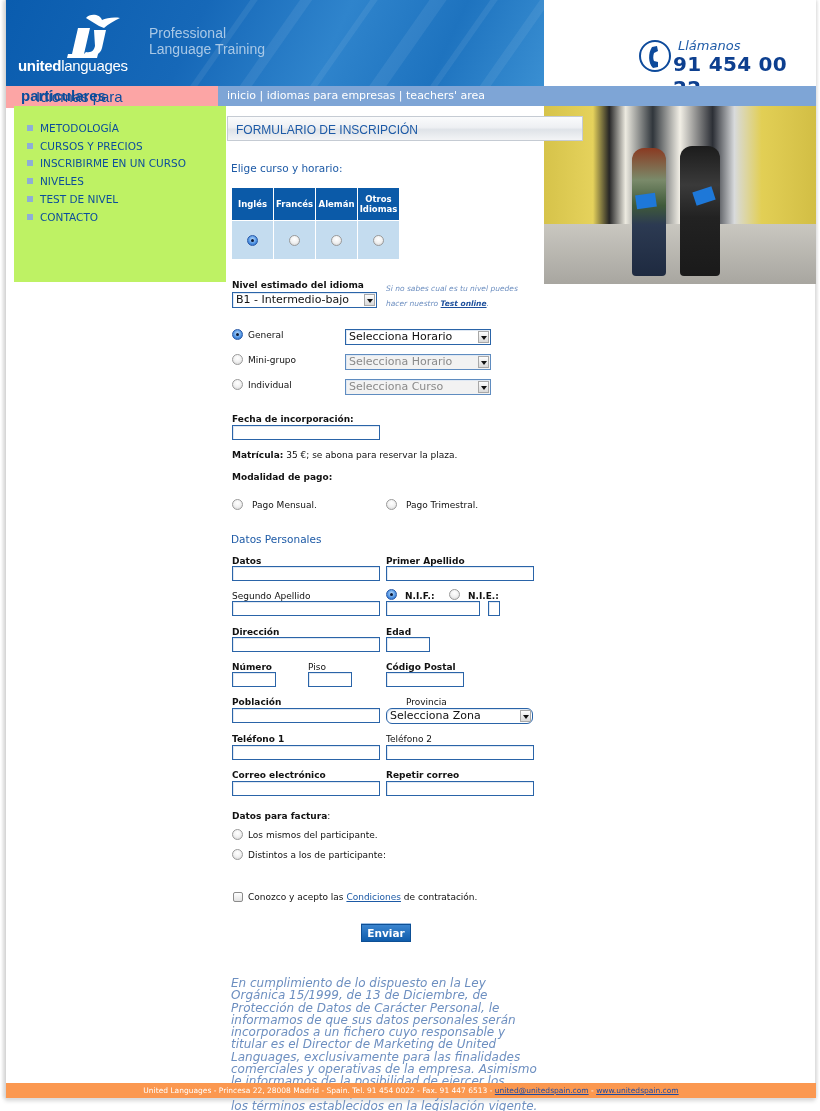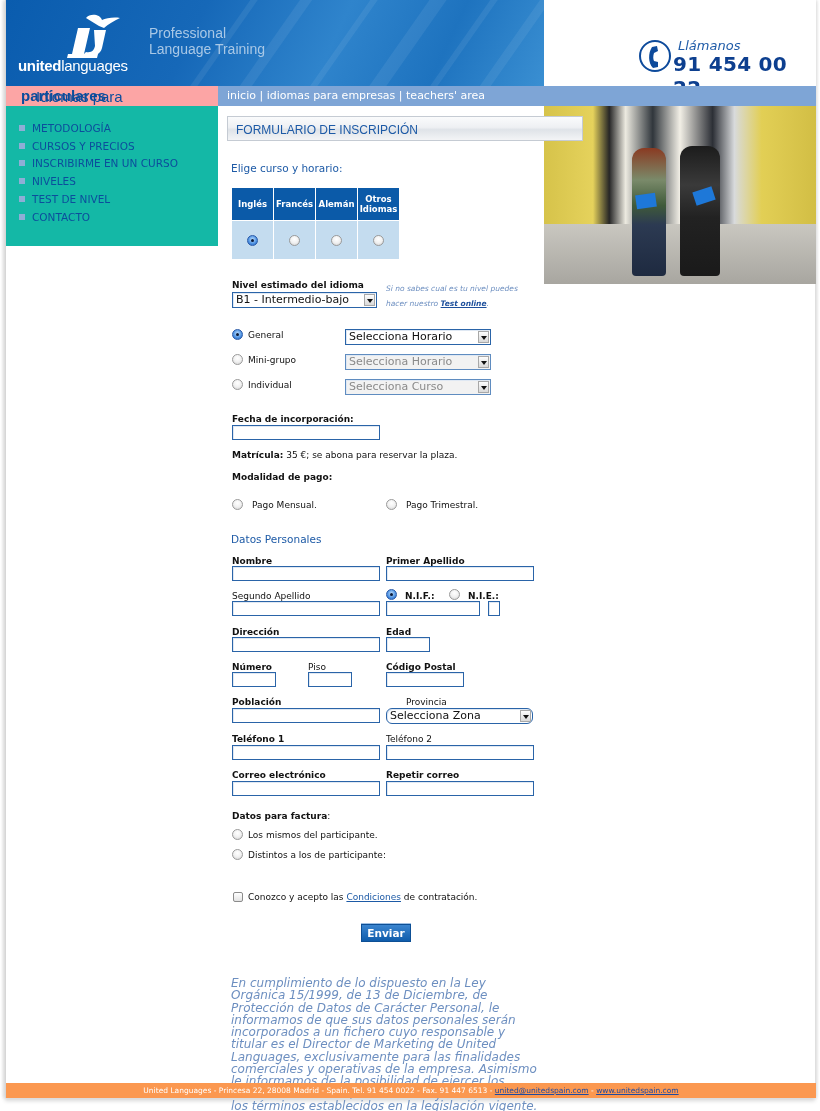--- a/index.html
+++ b/index.html
@@ -27,21 +27,21 @@
 
   
   .sec-title { position: absolute; left: 0; top: 86px; width: 212px; height: 22px; background: #fca5a5; }
   .sec-title span { position: absolute; left: 15px; top: 1px; font-family: "Liberation Sans", sans-serif; font-size: 15px; color: #0c4d9c; white-space: nowrap; }
   .sec-title b { font-weight: bold; }
   .topnav { position: absolute; left: 212px; top: 86px; width: 598px; height: 20px; background: #7ea5d6; }
   .topnav .links { position: absolute; left: 9px; top: 3px; color: #fff; font-size: 11px; white-space: nowrap; }
   .topnav a { color: #fff; text-decoration: none; cursor: pointer; }
 
   
-  .sidebar { position: absolute; left: 0; top: 106px; width: 212px; height: 140px; background: #14b8a6; }
+  .sidebar { position: absolute; left: 8px; top: 106px; width: 212px; height: 176px; background: #bef264; }
   .sidebar ul { list-style: none; position: absolute; left: 13px; top: 13px; }
   .sidebar li { height: 17.8px; display: flex; align-items: center; font-size: 10.5px; color: #0c4d9c; cursor: pointer; white-space: nowrap; }
   .sidebar li .sq { width: 6px; height: 6px; background: #8eaed6; margin-right: 7px; }
   .sidebar li.active { font-weight: normal; }
 
   
   .photo { position: absolute; left: 538px; top: 106px; width: 272px; height: 178px; overflow: hidden;
            background: linear-gradient(90deg, #d6c34a 0%, #e5d25c 18%, #262626 24%, #eceae0 30%, #30363c 40%, #f2efe6 50%, #2c2f36 62%, #d8dadc 70%, #e2cf55 80%, #d2be45 100%); }
   .photo .floor { position: absolute; left: 0; top: 118px; width: 272px; height: 60px; background: linear-gradient(180deg, #c9c7c0, #a8a6a0); }
   .photo .fig { position: absolute; border-radius: 12px 12px 4px 4px; }
@@ -227,21 +227,21 @@
     <div class="lbl" style="left:5px;top:344px;"><b>Matrícula:</b><span> 35 €; se abona para reservar la plaza.</span></div>
 
     <div class="lbl b" style="left:5px;top:366px;">Modalidad de pago:</div>
     <span class="radio abs" style="left:5px;top:393px;"></span>
     <div class="lbl" style="left:25px;top:394px;">Pago Mensual.</div>
     <span class="radio abs" style="left:159px;top:393px;"></span>
     <div class="lbl" style="left:179px;top:394px;">Pago Trimestral.</div>
 
     <div class="blue-h" style="left:4px;top:427px;">Datos Personales</div>
 
-    <div class="lbl b" style="left:5px;top:450px;">Nombre</div>
+    <div class="lbl b" style="left:5px;top:450px;">Datos</div>
     <div class="input" style="left:5px;top:460px;width:148px;"></div>
     <div class="lbl b" style="left:159px;top:450px;">Primer Apellido</div>
     <div class="input" style="left:159px;top:460px;width:148px;"></div>
 
     <div class="lbl" style="left:5px;top:485px;">Segundo Apellido</div>
     <div class="input" style="left:5px;top:495px;width:148px;"></div>
     <span class="radio on abs" style="left:159px;top:483px;"></span>
     <div class="lbl b" style="left:178px;top:485px;">N.I.F.:</div>
     <span class="radio abs" style="left:222px;top:483px;"></span>
     <div class="lbl b" style="left:241px;top:485px;">N.I.E.:</div>

